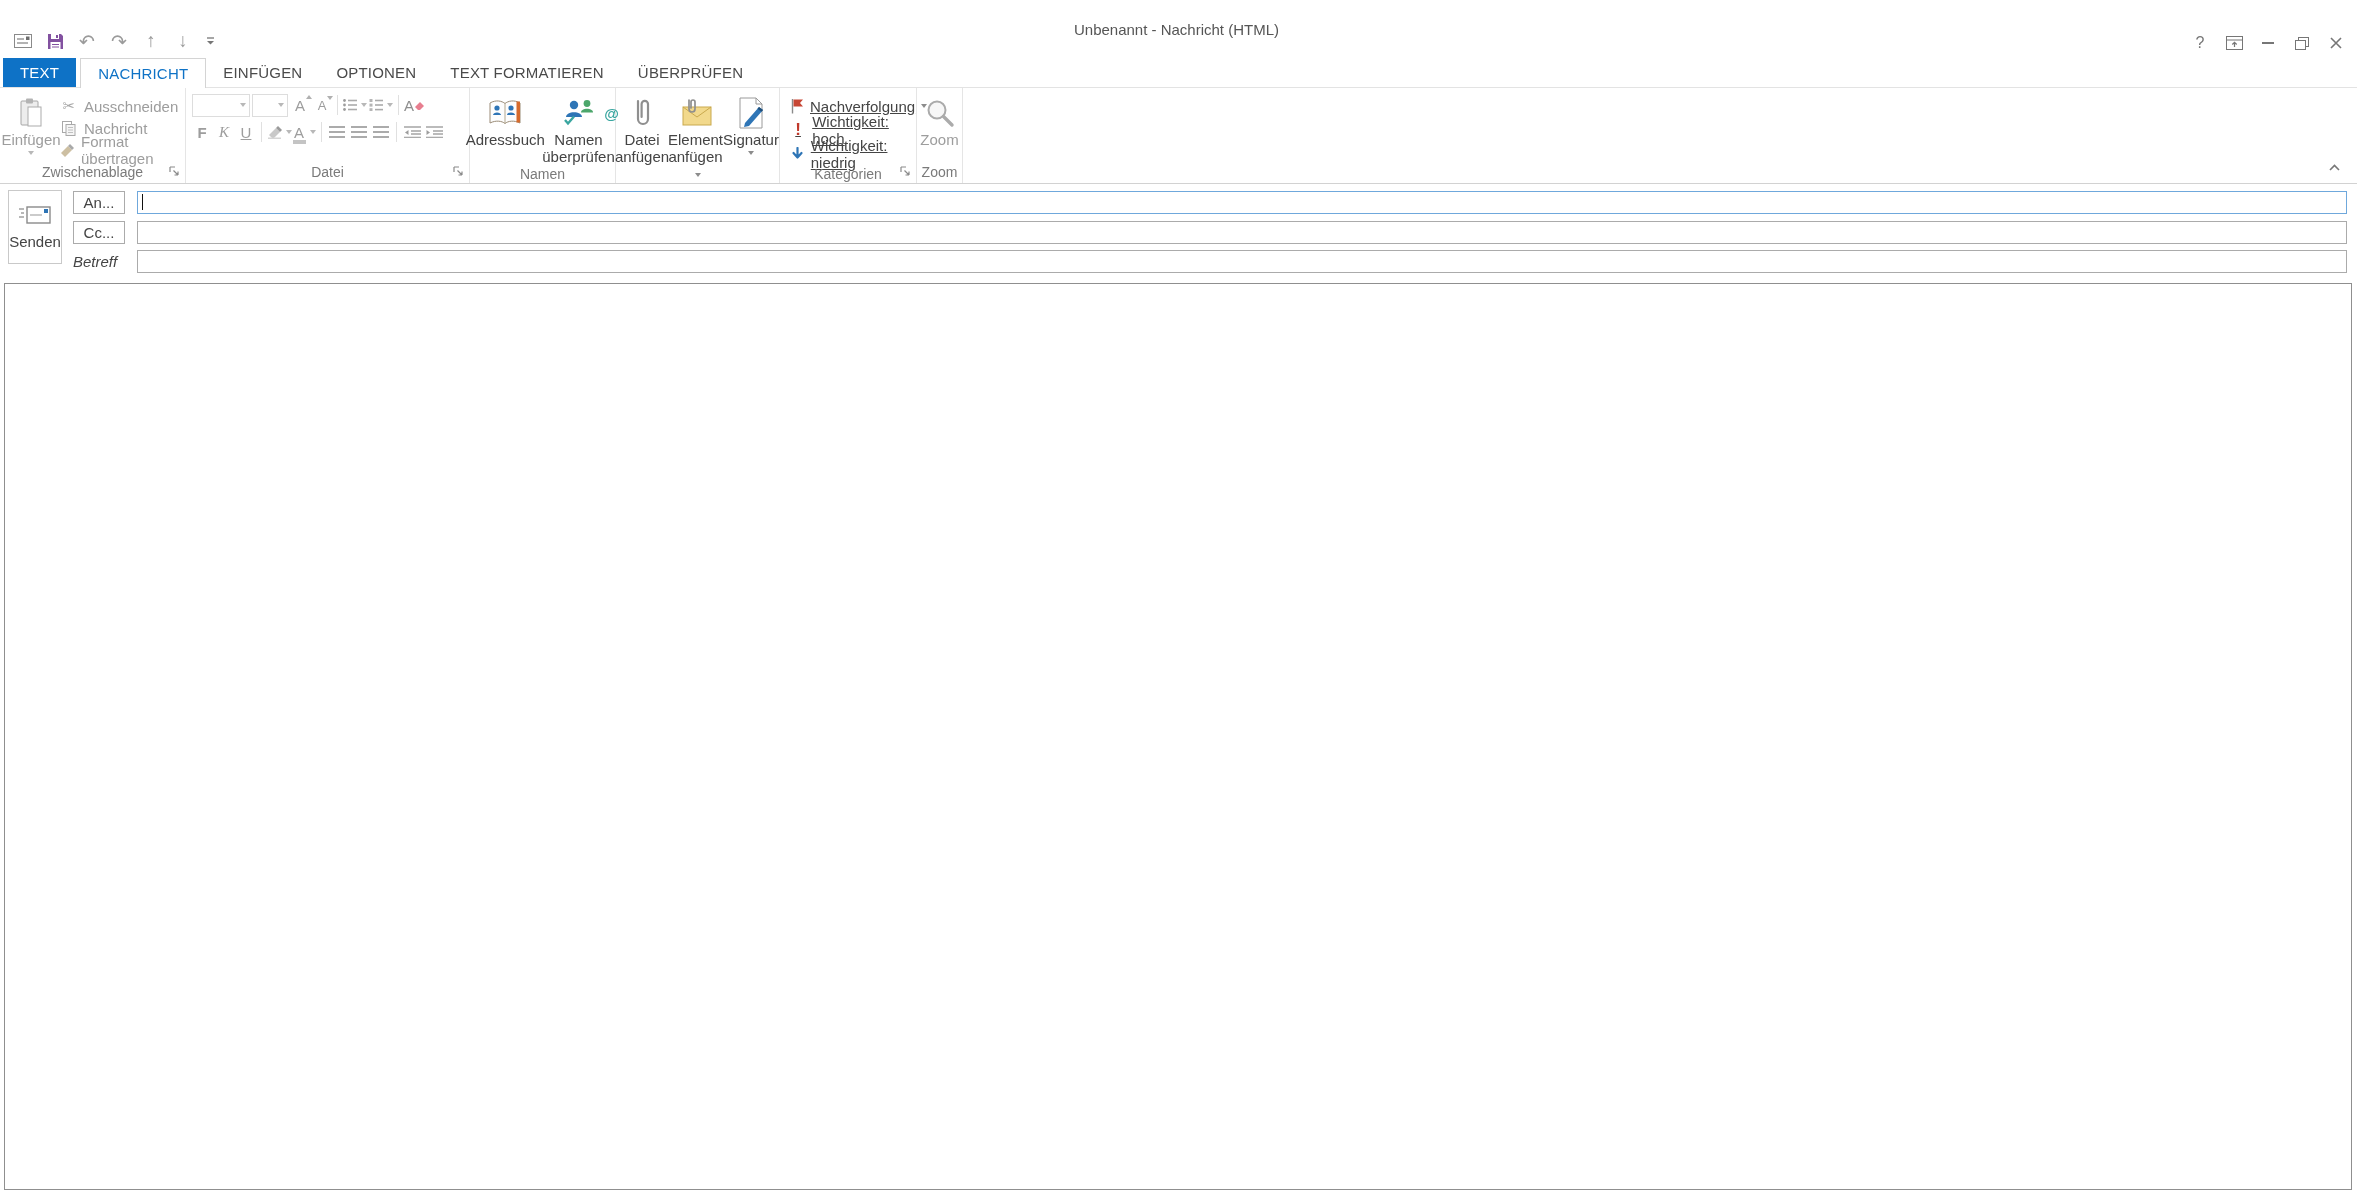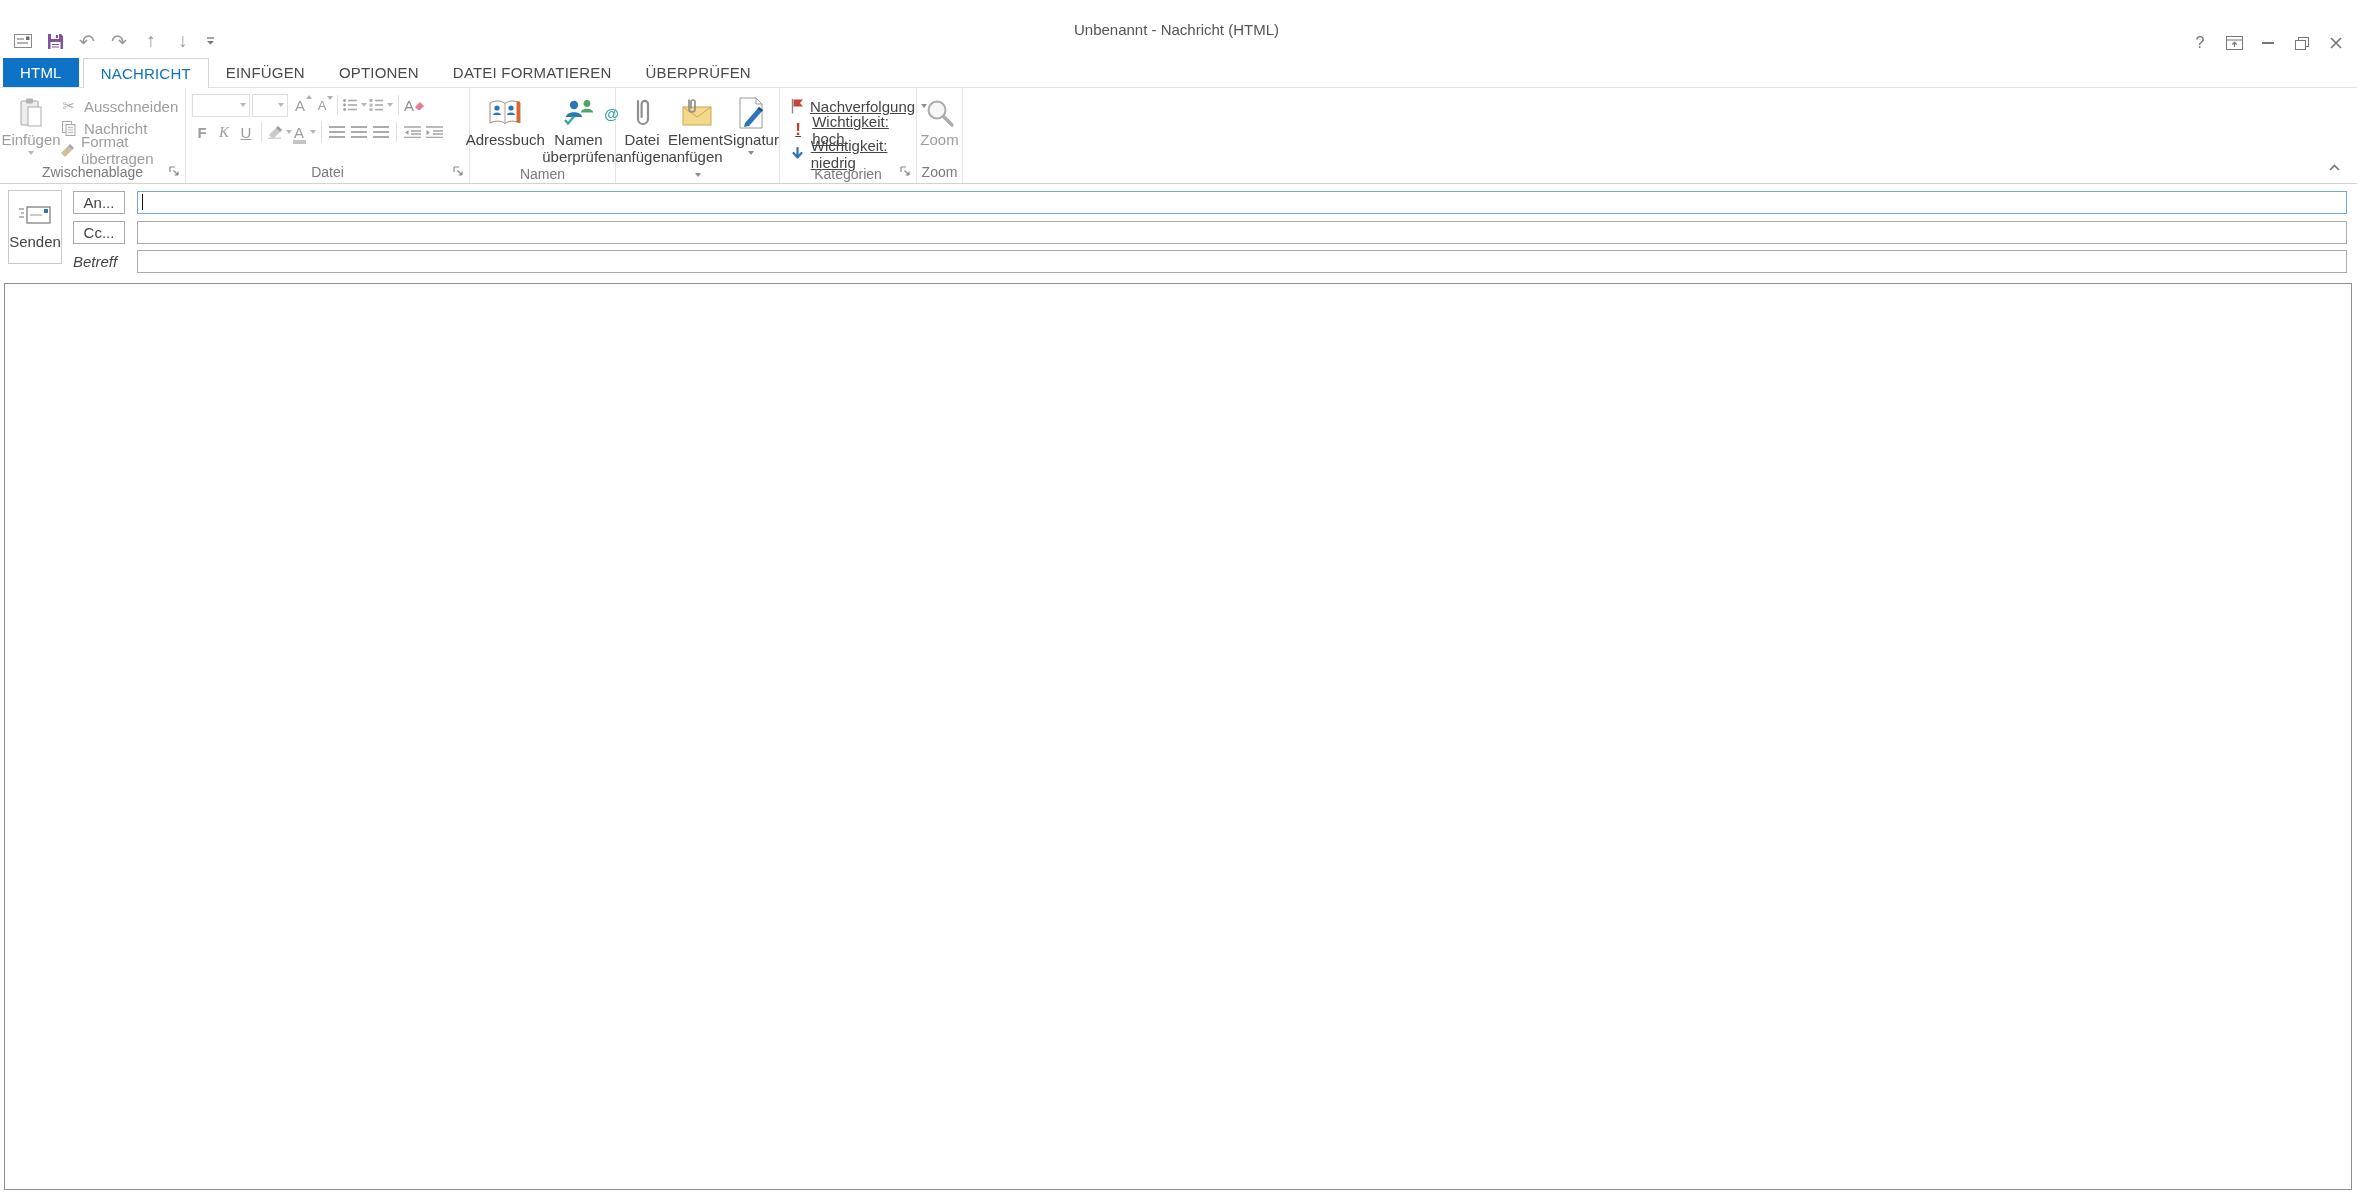--- a/index.html
+++ b/index.html
@@ -181,25 +181,25 @@
       </span>
       <span class="wbtn">
         <svg width="12" height="12" viewBox="0 0 12 12">
             <path d="M1 1 L11 11 M11 1 L1 11" stroke="#767676" stroke-width="1.6"></path>
           </svg>
       </span>
     </div>
   </div>
 
   <div class="tabs">
-    <div class="tab file">HTML</div>
+    <div class="tab file">TEXT</div>
     <div class="tab active">NACHRICHT</div>
     <div class="tab">EINFÜGEN</div>
     <div class="tab">OPTIONEN</div>
-    <div class="tab">DATEI FORMATIEREN</div>
+    <div class="tab">TEXT FORMATIEREN</div>
     <div class="tab">ÜBERPRÜFEN</div>
   </div>
 
   <div class="ribbon">
 
     <div class="group g-clipboard">
       <div class="group-content">
         <div class="paste-col bigbtn disabled">
           <span class="icon32">
             <svg width="26" height="30" viewBox="0 0 26 30">

